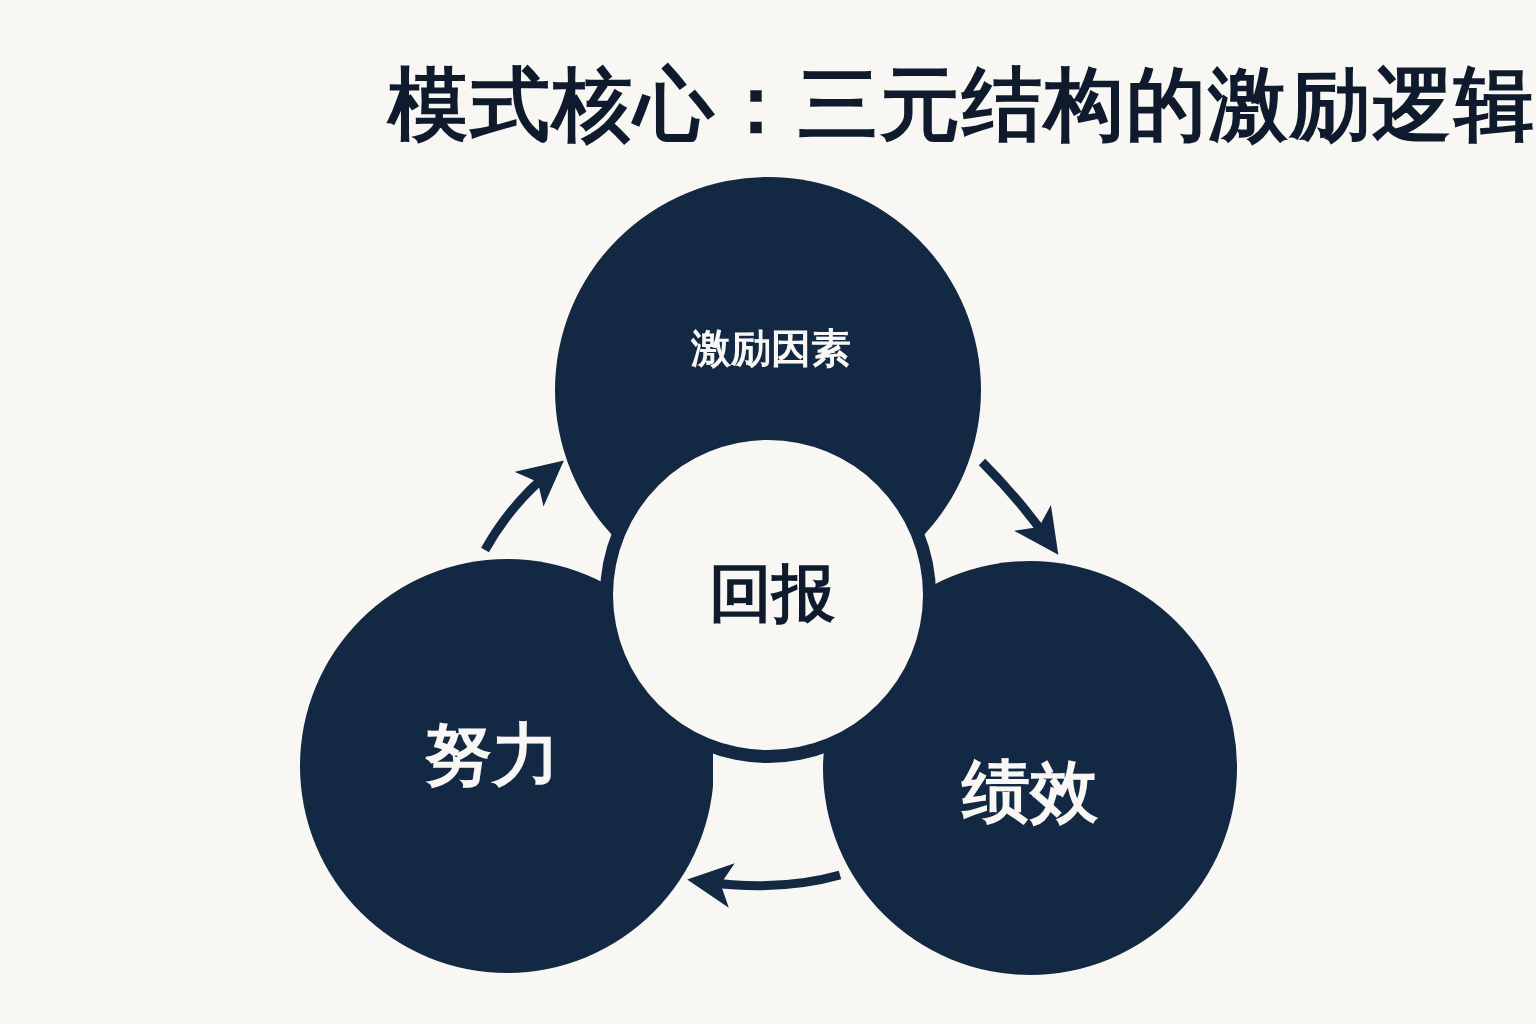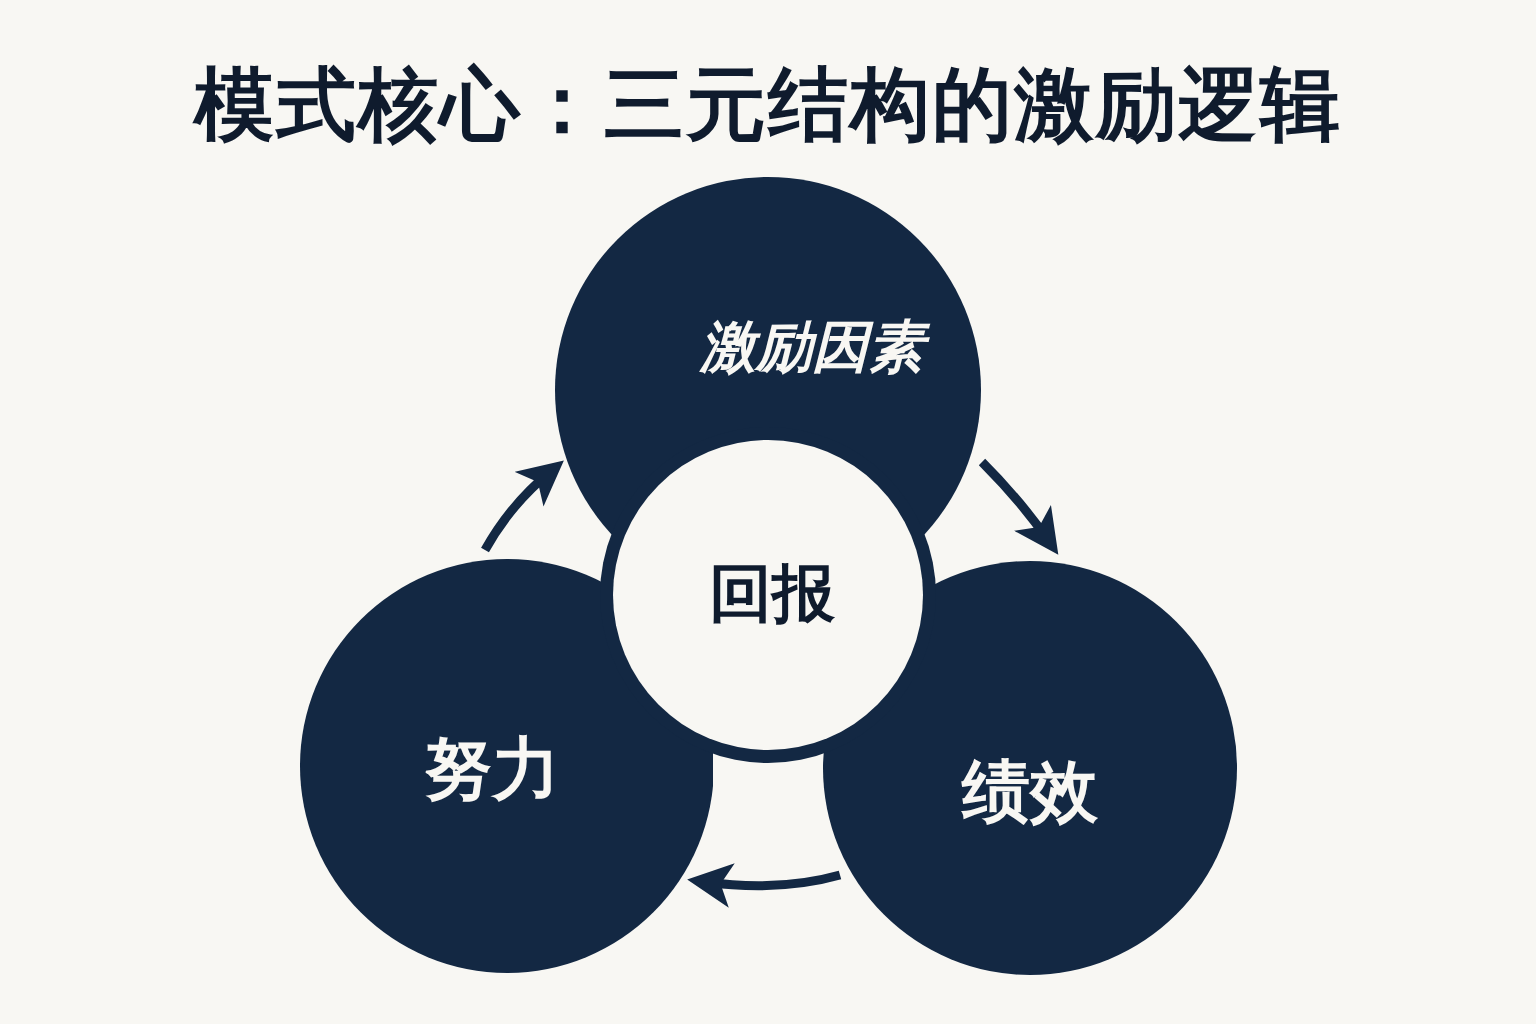--- a/index.html
+++ b/index.html
@@ -1,18 +1,18 @@
 <!DOCTYPE html>
 <html><head>
 <meta charset="utf-8">
 <style>
   html, body { margin:0; padding:0; }
   body { width:1536px; height:1024px; background:#f8f7f3; overflow:hidden; position:relative;
          font-family:"DejaVu Sans","Liberation Sans",sans-serif; }
-  .title { position:absolute; left:0; top:52px; width:1536px; text-align:center;
+  .title { position:absolute; left:0; top:52px; width:1536px; text-align:right;
            font-size:80px; font-weight:bold; color:#0f1b2d; letter-spacing:2px; }
   svg.diagram { position:absolute; left:0; top:0; }
   .label { position:absolute; transform:translate(-50%,-50%); white-space:nowrap; font-weight:bold; }
   .light { color:#f8f7f3; }
   .dark { color:#0f1b2d; }
 </style>
 </head>
 <body>
 
 <div class="title">模式核心：三元结构的激励逻辑</div>
@@ -31,16 +31,16 @@
   <rect x="713" y="750" width="108" height="280" fill="#f8f7f3"></rect>
 
   <circle cx="768" cy="595" r="168" fill="#132843"></circle>
   <circle cx="768" cy="595" r="155" fill="#f8f7f3"></circle>
 
   <path d="M485,550 Q510,505 550,472" stroke="#132843" stroke-width="9" fill="none" marker-end="url(#ah)"></path>
   <path d="M982,462 Q1020,500 1048,540" stroke="#132843" stroke-width="9" fill="none" marker-end="url(#ah)"></path>
   <path d="M840,875 Q780,892 705,882" stroke="#132843" stroke-width="9" fill="none" marker-end="url(#ah)"></path>
 </svg>
 
-<div class="label light" style="left:812px;top:348px;font-size:56px;font-style:italic;">激励因素</div>
-<div class="label light" style="left:492px;top:755px;font-size:68px;margin-top:14px;">努力</div>
+<div class="label light" style="left:771px;top:348px;font-size:40px;">激励因素</div>
+<div class="label light" style="left:492px;top:755px;font-size:68px;">努力</div>
 <div class="label light" style="left:1030px;top:792px;font-size:68px;">绩效</div>
 <div class="label dark" style="left:772px;top:594px;font-size:63px;">回报</div>
 
 </body></html>

